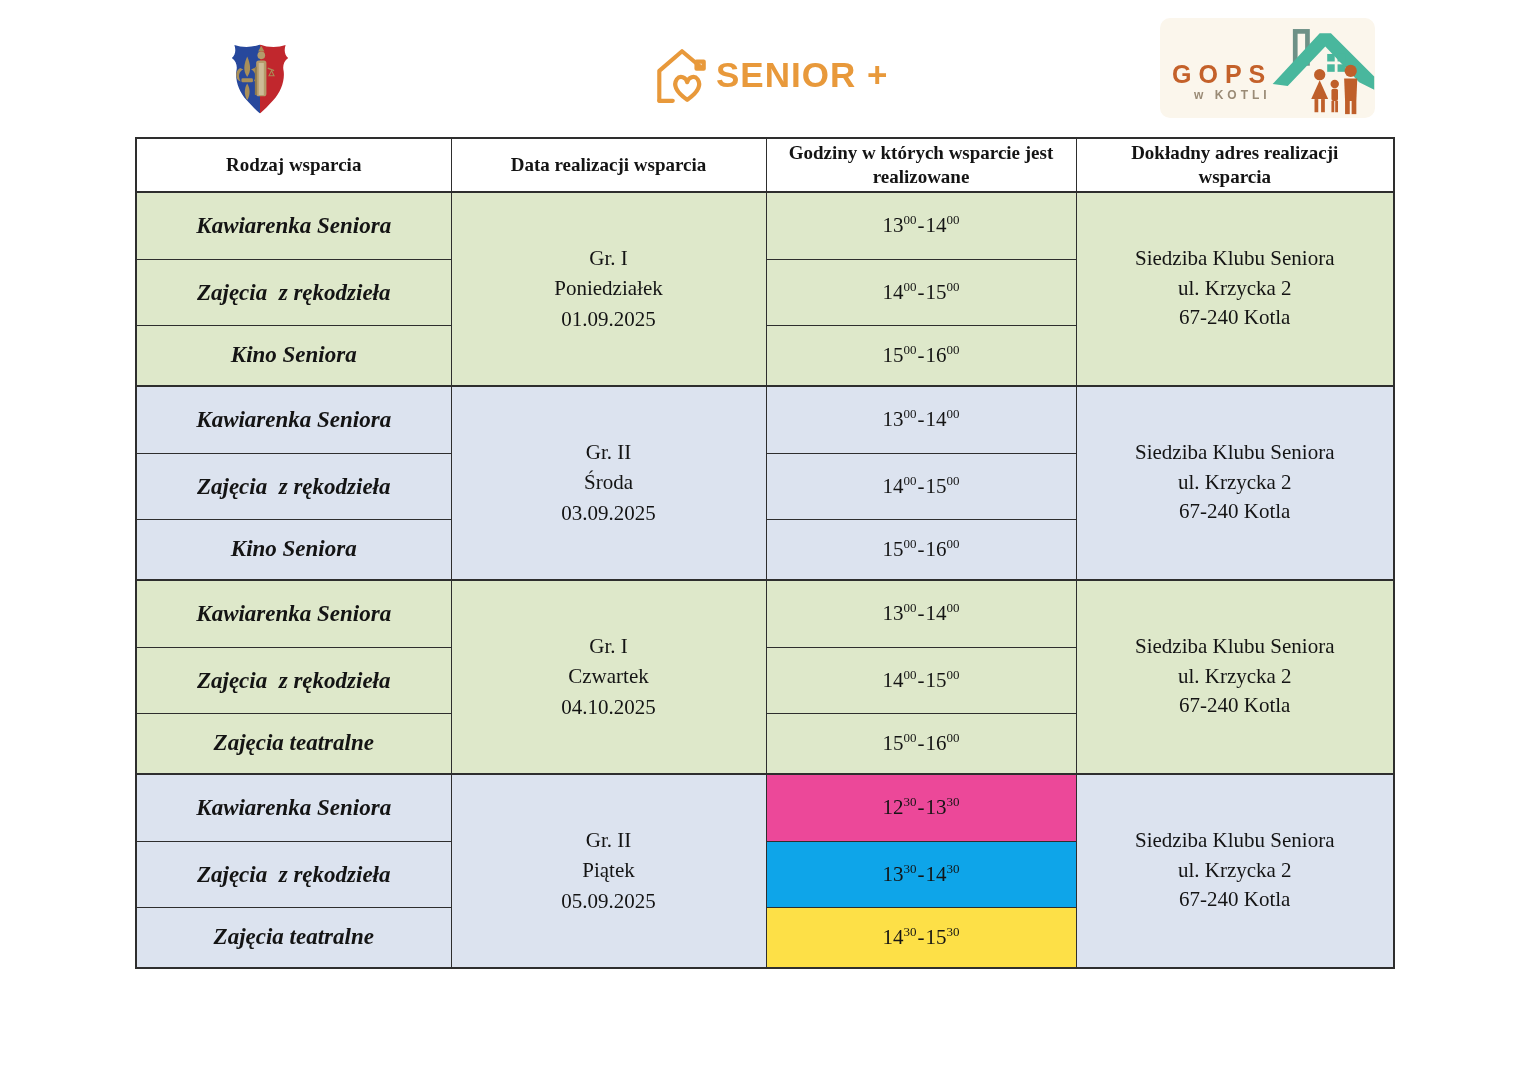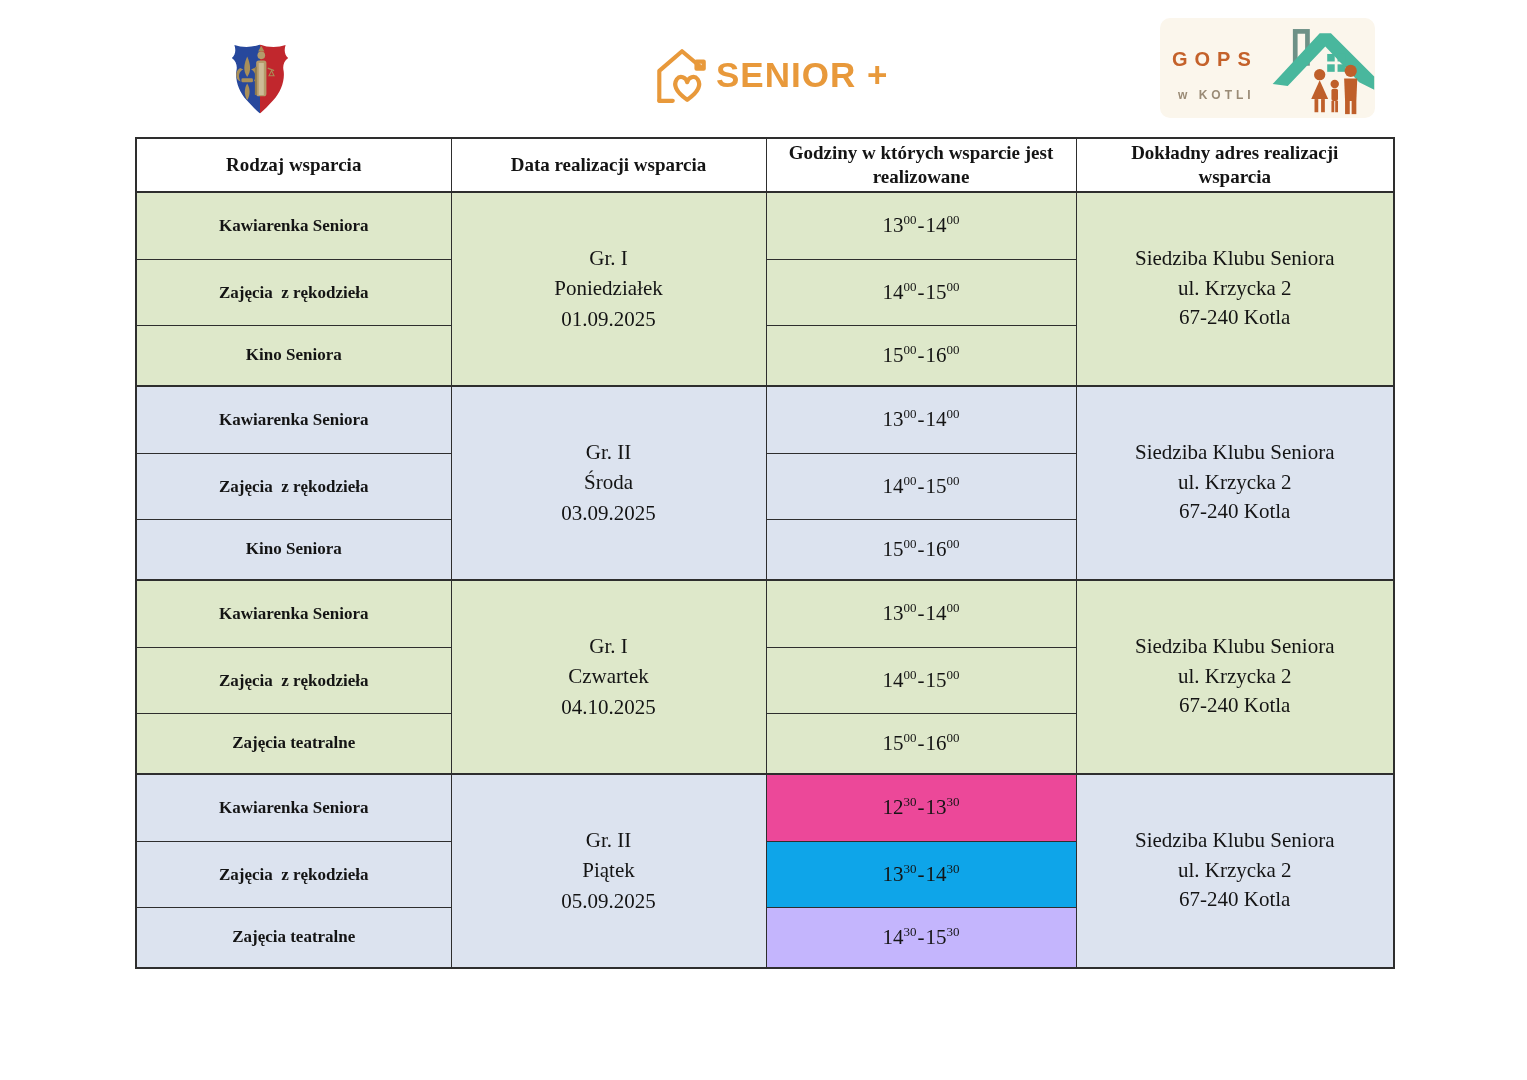--- a/index.html
+++ b/index.html
@@ -26,26 +26,26 @@
     font-family: "Liberation Sans", sans-serif;
     font-weight: bold; font-size: 35px; letter-spacing: 1px;
     color: #e8993b; margin-left: 4px; white-space: pre;
   }
 
   .gops {
     position: absolute; left: 1160px; top: 18px; width: 215px; height: 100px;
     background: #fbf6ec; border-radius: 10px;
   }
   .gops .gops-title {
-    position: absolute; left: 12px; top: 30px;
+    position: absolute; left: 12px; top: 42px;
     font-family: "Liberation Sans", sans-serif; font-weight: bold;
-    font-size: 20px; letter-spacing: 7px; color: #c4612a; text-align: center;
+    font-size: 25px; letter-spacing: 7px; color: #c4612a; text-align: center;
   }
   .gops .gops-sub {
-    position: absolute; left: 18px; top: 70px;
+    position: absolute; left: 34px; top: 70px;
     font-family: "Liberation Sans", sans-serif; font-weight: bold;
     font-size: 12px; letter-spacing: 4px; color: #9a8b76;
   }
   .gops svg.gops-art { position: absolute; right: 0px; top: 4px; width: 105px; height: 94px; }
 
   
   .schedule-wrap { position: absolute; left: 135px; top: 137px; }
   table.schedule {
     border-collapse: collapse; table-layout: fixed;
     width: 1258px;
@@ -58,21 +58,21 @@
   }
   tr.gstart td { border-top: 2.2px solid #2e2e2e; }
   table.schedule th {
     background: #ffffff; height: 51px;
     font-size: 19px; font-weight: bold; line-height: 1.25;
   }
   table.schedule th .th-inner { display: inline-block; }
   th.col-hours .th-inner { max-width: 278px; }
   th.col-address .th-inner { max-width: 262px; }
 
-  td.activity { font-weight: bold; font-size: 17px; white-space: pre-wrap; }
+  td.activity { font-weight: bold; font-size: 23px; white-space: pre-wrap; font-style: italic; }
   td.schedule-cell { font-size: 21px; line-height: 1.45; }
   td.schedule-cell .grp { font-weight: normal; }
   td.time-cell { font-size: 21px; }
   td.time-cell sup { font-size: 13px; line-height: 0; vertical-align: super; letter-spacing: 0; }
   td.time-cell .sep { margin: 0 1px; }
   td.address-cell { font-size: 21px; line-height: 1.42; }
 
   tr.r1 { height: 68px; }
   tr.r2 { height: 66px; }
   tr.r3 { height: 60px; }
@@ -256,18 +256,18 @@
           <div>ul. Krzycka 2</div>
           <div>67-240 Kotla</div>
         </td>
       </tr>
       <tr class="r2">
         <td class="activity" style="background: rgb(220, 227, 239);">Zajęcia  z rękodzieła</td>
         <td class="time-cell" style="background: #0ea5e9;"><span><span>13</span><sup>30</sup><span class="sep">-</span><span>14</span><sup>30</sup></span></td>
       </tr>
       <tr class="r3">
         <td class="activity" style="background: rgb(220, 227, 239);">Zajęcia teatralne</td>
-        <td class="time-cell" style="background: #c4b5fd;"><span><span>14</span><sup>30</sup><span class="sep">-</span><span>15</span><sup>30</sup></span></td>
+        <td class="time-cell" style="background: #fde047;"><span><span>14</span><sup>30</sup><span class="sep">-</span><span>15</span><sup>30</sup></span></td>
       </tr>
 
     </tbody>
   </table>
 </div>
 
 </body></html>

